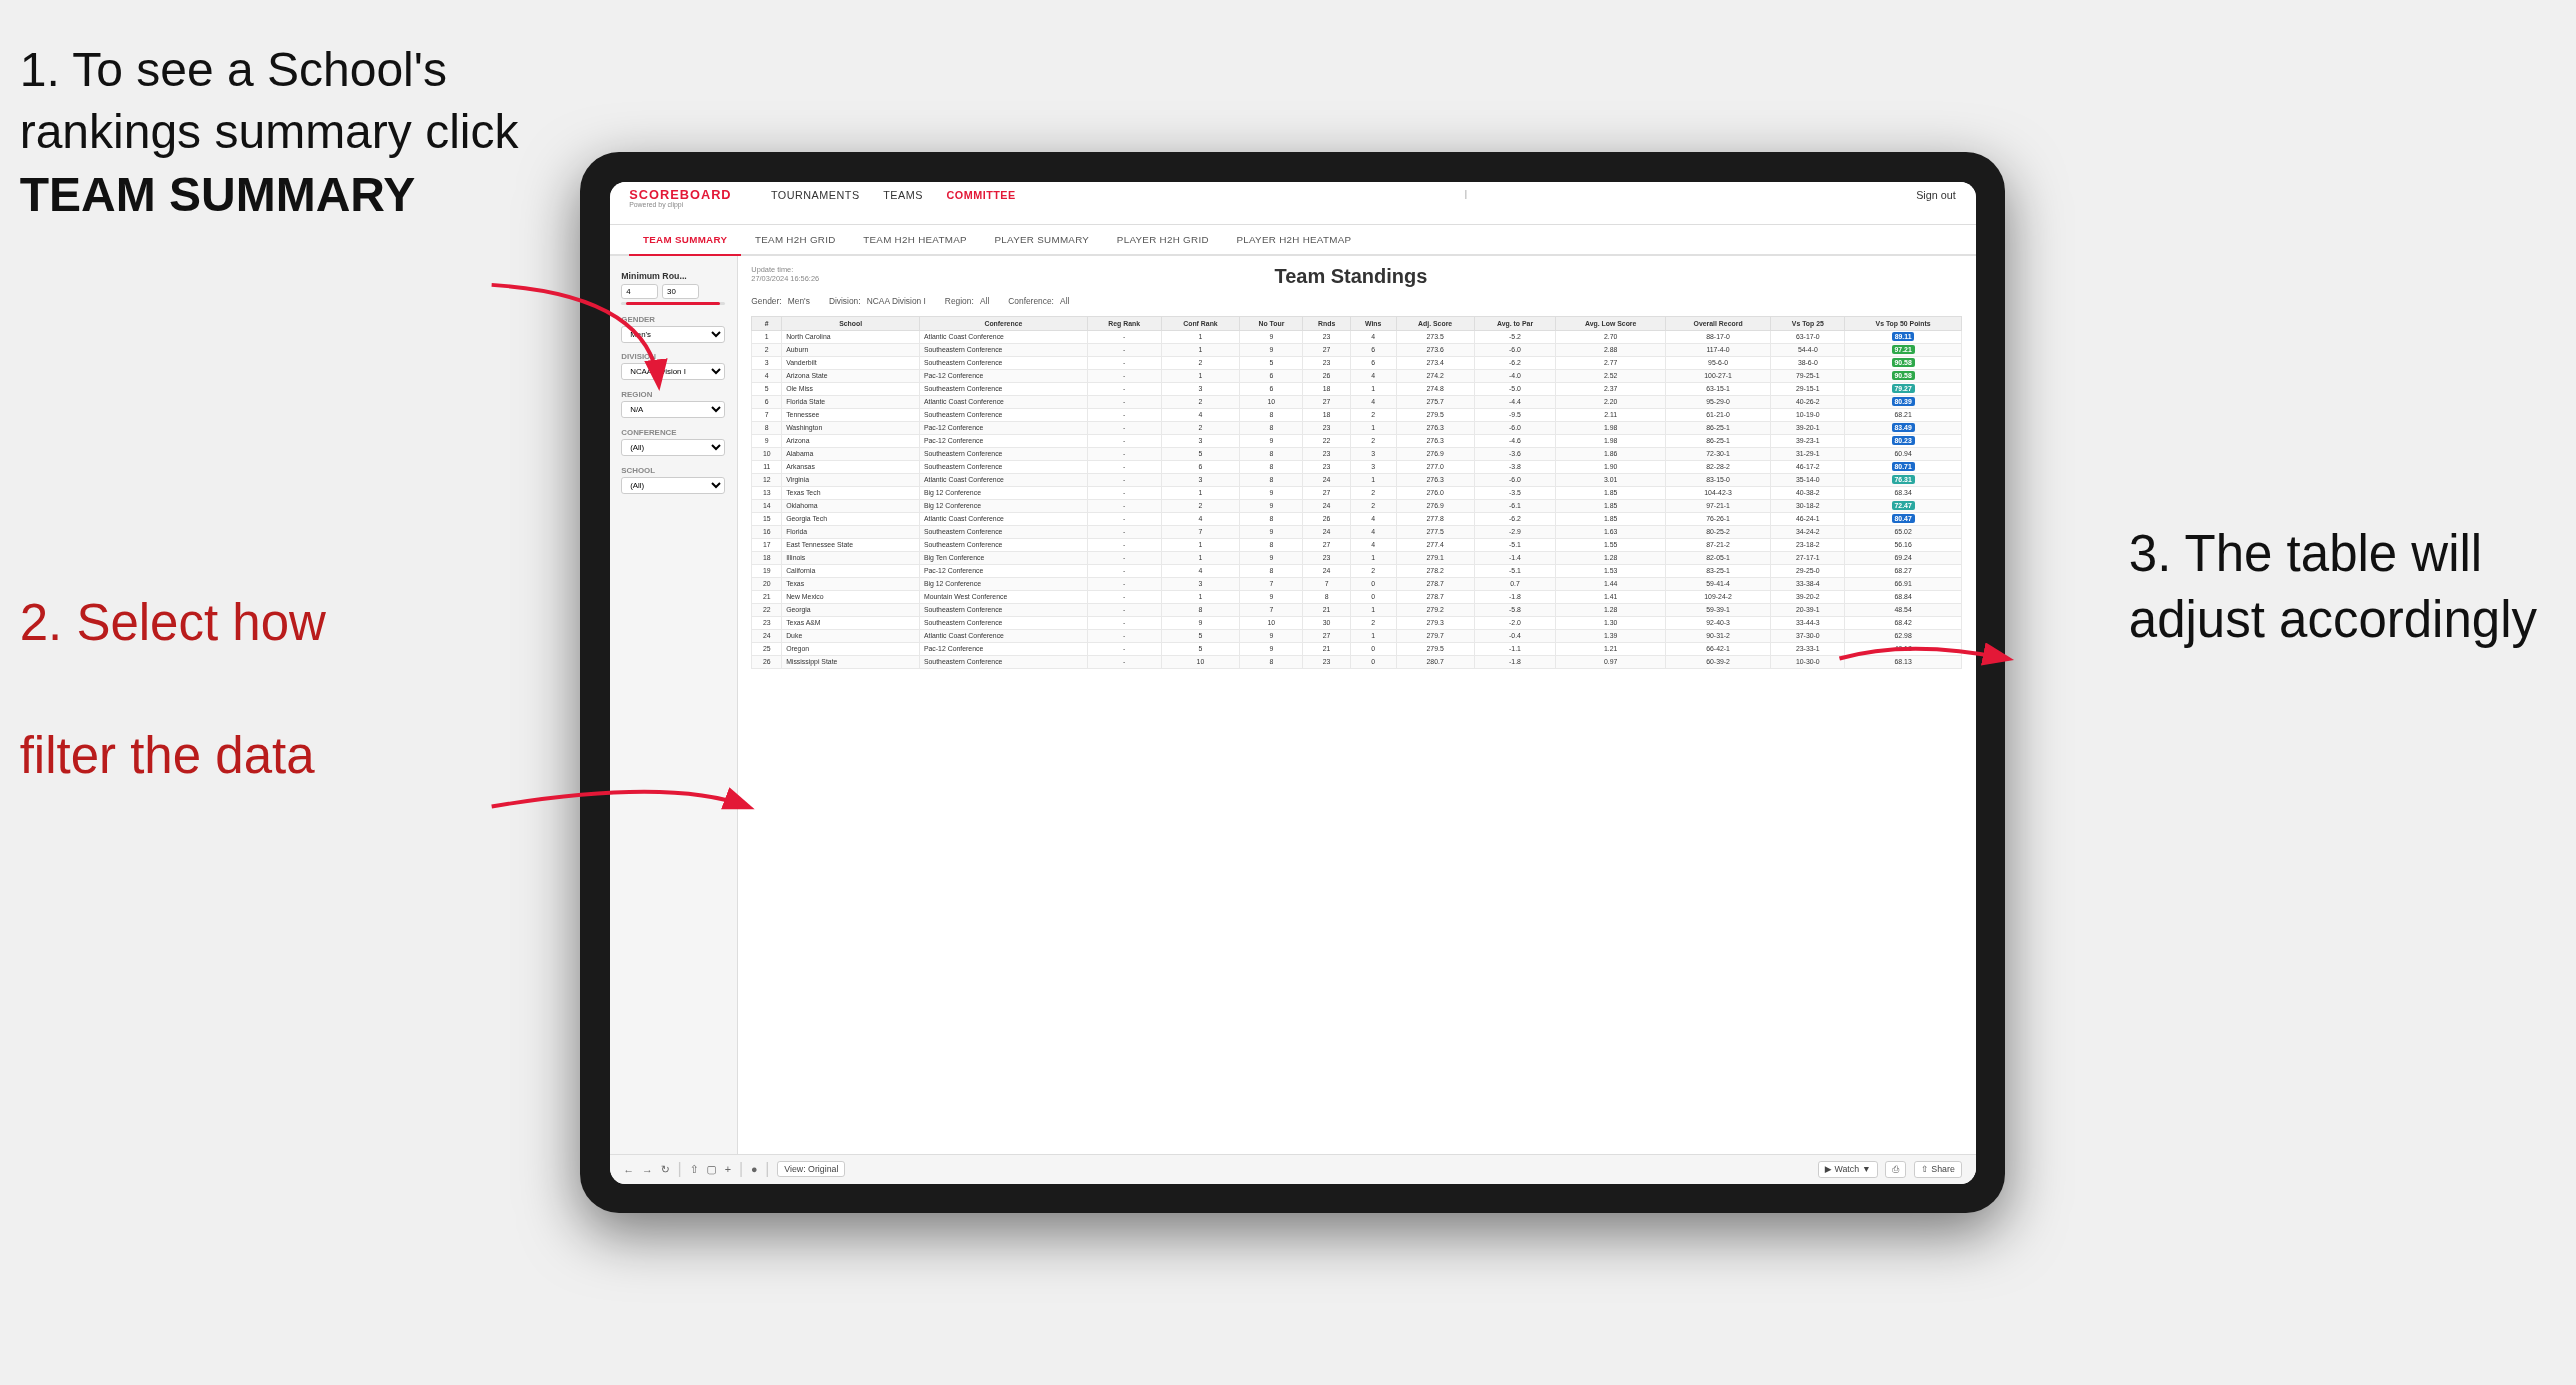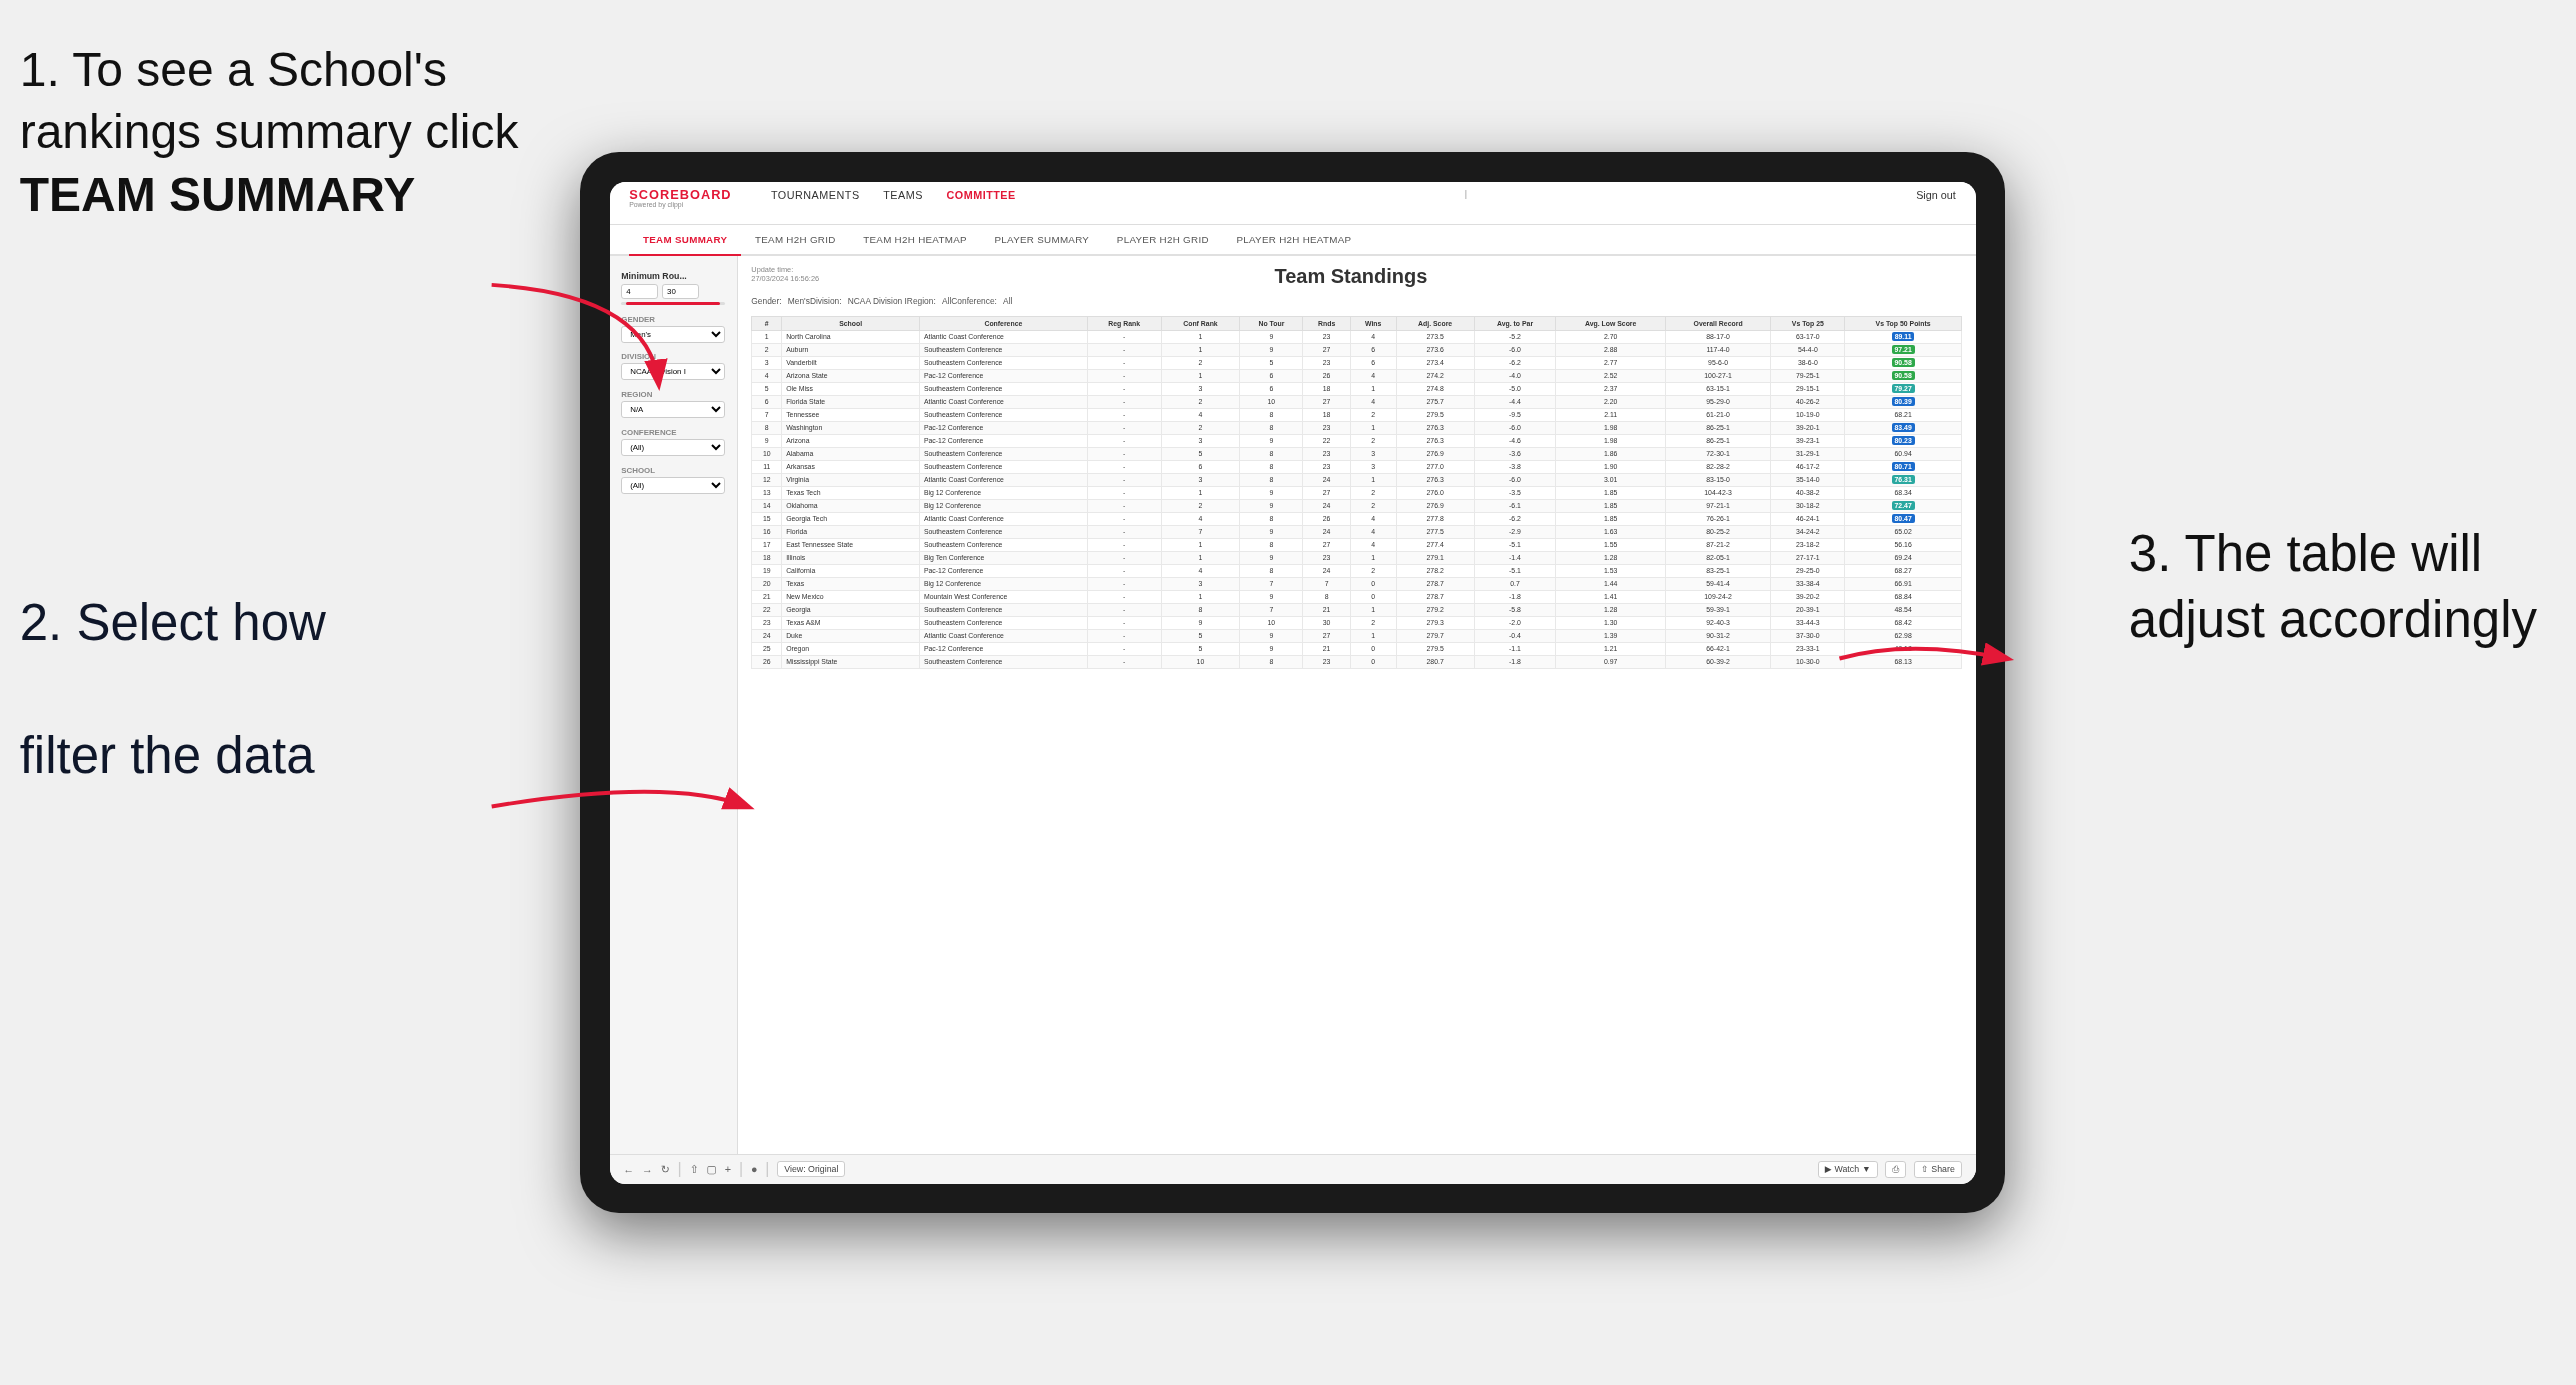--- a/index.html
+++ b/index.html
@@ -23,21 +23,21 @@
       max-width: 511px;
     }
     .instruction-1 strong { font-weight: 900; }
 
     .instruction-2 {
       position: absolute;
       top: 590px;
       left: 19.7px;
       font-size: 51px;
       line-height: 1.3;
-      color: #0f172a;
+      color: #b91c1c;
       max-width: 432px;
     }
 
     .instruction-3 {
       position: absolute;
       top: 521px;
       right: 39px;
       font-size: 51px;
       line-height: 1.3;
       color: #111;
@@ -238,21 +238,21 @@
     }
     .table-title {
       font-size: 20px;
       font-weight: 700;
       color: #333;
       text-align: center;
       flex: 1;
     }
     .filter-row {
       display: flex;
-      gap: 0;
+      gap: 19px;
       font-size: 8.4px;
       color: #555;
       margin-bottom: 9.8px;
       align-items: flex-start;
     }
 
     
     .data-table {
       width: 100%;
       border-collapse: collapse;

